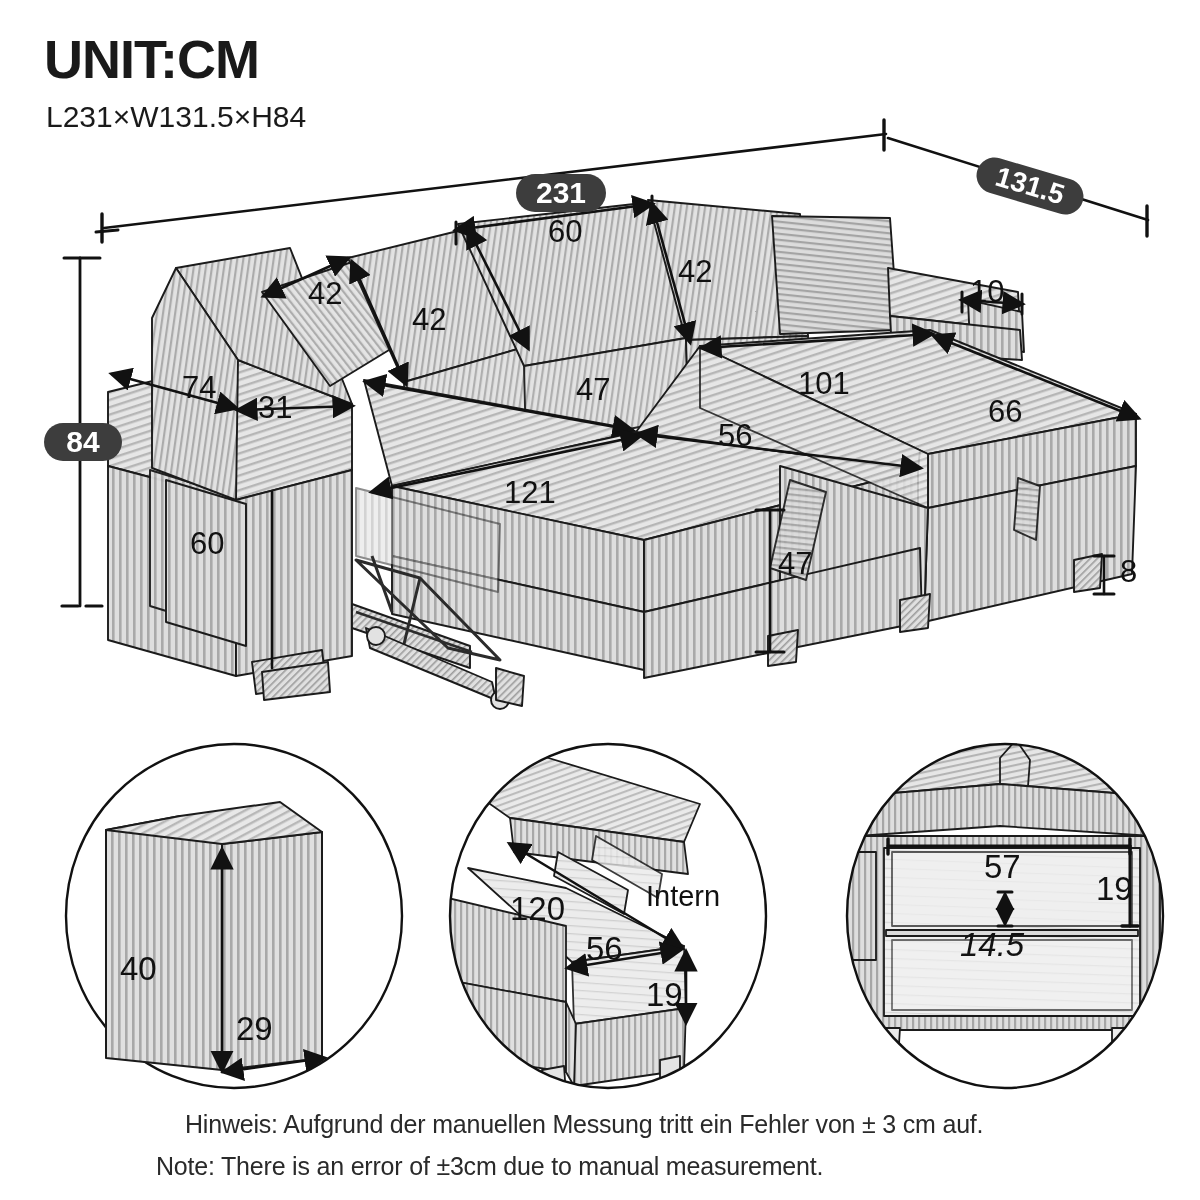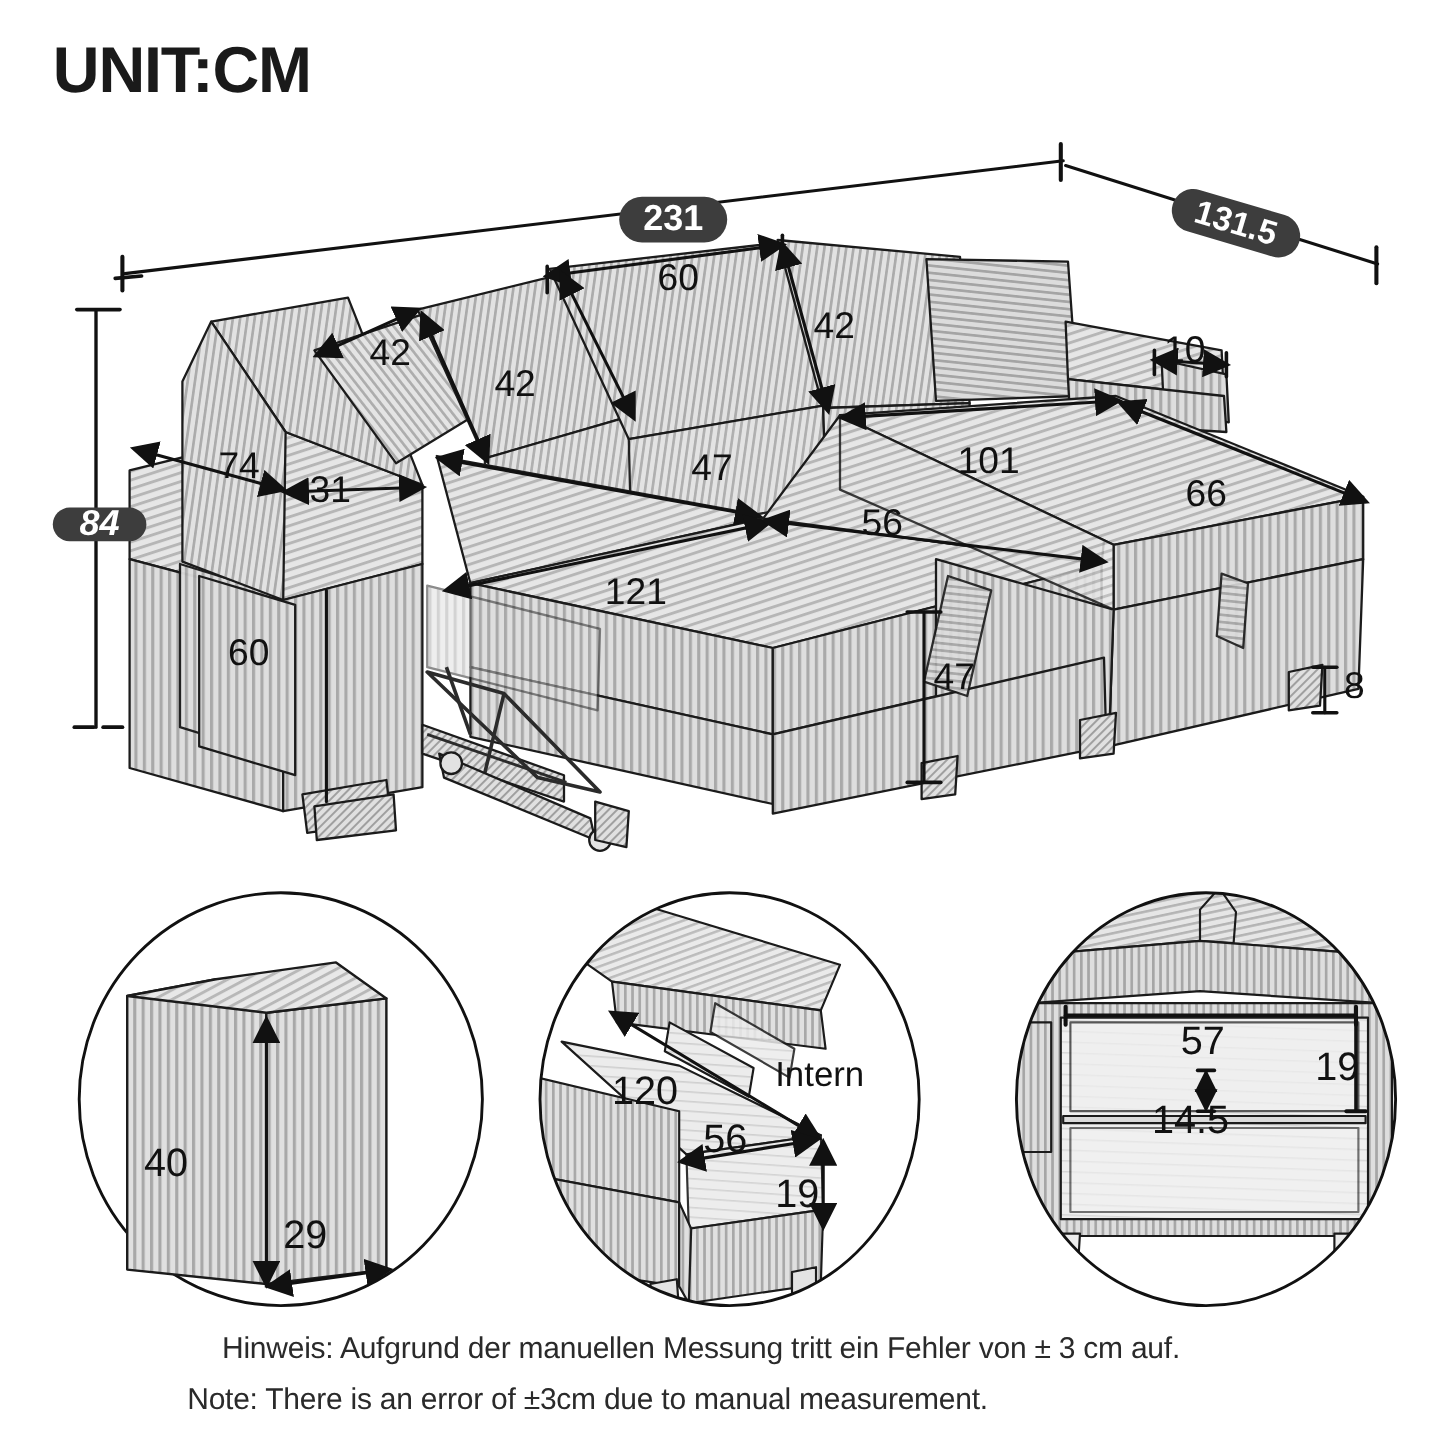--- a/index.html
+++ b/index.html
@@ -50,26 +50,26 @@
   .pill {
     position: absolute;
     background: #3d3d3d;
     color: #ffffff;
     border-radius: 999px;
     font-weight: 700;
     display: flex; align-items: center; justify-content: center;
     line-height: 1;
     white-space: nowrap;
   }
-  #pill-231 { left: 516px; top: 164px; width: 90px; height: 38px; font-size: 30px; }
+  #pill-231 { left: 516px; top: 174px; width: 90px; height: 38px; font-size: 30px; }
   #pill-1315 {
     left: 975px; top: 168px; width: 110px; height: 36px; font-size: 28px;
     transform: rotate(16.5deg);
   }
-  #pill-84 { left: 44px; top: 423px; width: 78px; height: 28px; font-size: 30px; font-style: italic; }
+  #pill-84 { left: 44px; top: 423px; width: 78px; height: 38px; font-size: 30px; }
 
   
   .dim {
     position: absolute;
     font-size: 31px;
     font-weight: 400;
     color: #111111;
     line-height: 1;
     white-space: nowrap;
   }
@@ -93,20 +93,21 @@
   }
   #note-de { top: 1110px; margin-left: 29px; }
   #note-en { top: 1152px; }
 </style>
 </head>
 <body>
 
 <div class="stage">
 
   <div id="unit-title">UNIT:CM</div>
+  <div id="unit-dims">L231×W131.5×H84</div>
 
 
   <svg class="lines" viewBox="0 0 1200 1200">
     <defs>
 
       <pattern id="cordV" width="7" height="7" patternUnits="userSpaceOnUse">
         <rect width="7" height="7" fill="#dedede"></rect>
         <rect width="2.6" height="7" fill="#a9a9a9"></rect>
       </pattern>
 
@@ -437,19 +438,19 @@
         <line x1="290" y1="99" x2="290" y2="114" stroke-width="3.4"></line>
         <line x1="290" y1="106" x2="290" y2="186"></line>
         <line x1="282" y1="186" x2="298" y2="186" stroke-width="3.4"></line>
         <line x1="165" y1="154" x2="165" y2="184" stroke-width="2.4" marker-start="url(#arS4)" marker-end="url(#ar4)"></line>
         <line x1="158" y1="152" x2="172" y2="152" stroke-width="3"></line>
         <line x1="158" y1="186" x2="172" y2="186" stroke-width="3"></line>
       </g>
     </svg>
     <div class="dim" style="position:absolute; left:144px; top:110px;">57</div>
     <div class="dim" style="position:absolute; left:256px; top:132px;">19</div>
-    <div class="dim" style="position:absolute; left:120px; top:176px;">14.5</div>
+    <div class="dim" style="position:absolute; left:120px; top:188px;font-style:italic;">14.5</div>
   </div>
 
   <div id="note-de">Hinweis: Aufgrund der manuellen Messung tritt ein Fehler von ± 3 cm auf.</div>
   <div id="note-en">Note: There is an error of ±3cm due to manual measurement.</div>
 
 </div>
 
 </body></html>

